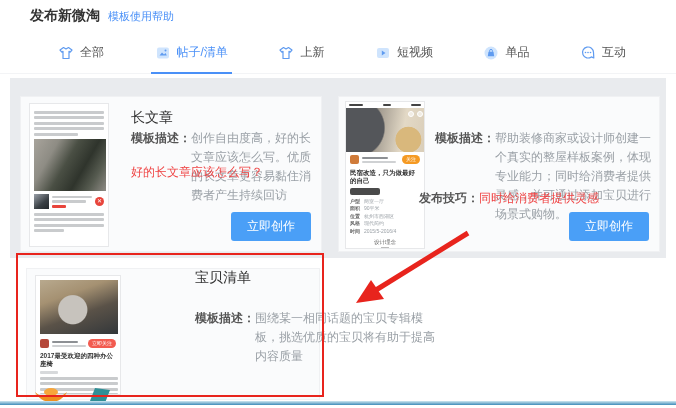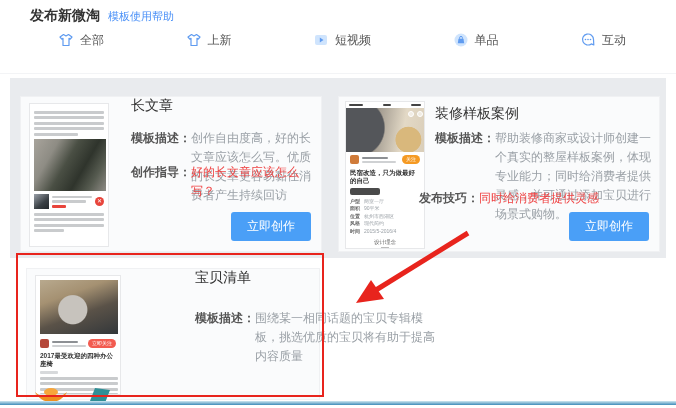--- a/index.html
+++ b/index.html
@@ -7,21 +7,21 @@
   .page { position:relative; width:676px; height:408px; background:#fff; overflow:hidden; }
 
   
   .header { position:absolute; left:0; top:0; width:676px; height:32px; background:#fff; display:flex; align-items:center; padding-left:30px; }
   .header-title { font-size:14px; font-weight:bold; color:#333;text-align:right; }
   .header-sub { font-size:11px; color:#9b9b9b; margin-left:10px; }
   .header-link { font-size:11px; color:#4a90f7; margin-left:8px; cursor:pointer; }
 
   
   .tabbar { position:absolute; left:0; top:32px; width:676px; height:42px; background:#fff; display:flex; align-items:center; padding:0 50px 0 58px; justify-content:space-between; border-bottom:1px solid #f3f4f6; }
-  .tab { position:relative; display:flex; align-items:flex-start; height:42px; cursor:pointer; }
+  .tab { position:relative; display:flex; align-items:center; height:42px; cursor:pointer; }
   .tab .tlabel { font-size:12px; color:#555; margin-left:6px; }
   .tab.active .tlabel { color:#4a90f7; }
   .tab .underline { display:none; }
   .tab.active .underline { display:block; position:absolute; left:-4px; right:-4px; bottom:0; height:2px; background:#4a90f7; }
   .ticon { width:16px; height:16px; display:inline-flex; }
 
   
   .panel { position:absolute; left:10px; top:78px; width:656px; height:180px; background:#e9ebee; }
 
   
@@ -98,20 +98,31 @@
   <div class="tabbar">
     <div class="tab">
       <span class="ticon">
           <svg viewBox="0 0 16 16" width="16" height="16">
             <path d="M5.5 2.5 L8 4 L10.5 2.5 L14 5 L12.2 7.2 L11 6.3 V13.5 H5 V6.3 L3.8 7.2 L2 5 Z" fill="none" stroke="#5f9bf0" stroke-width="1.2" stroke-linejoin="round"></path>
           </svg>
         </span>
       <span class="tlabel">全部</span>
 
     </div>
+    <div class="tab active">
+      <span class="ticon">
+          <svg viewBox="0 0 16 16" width="16" height="16">
+            <rect x="2" y="2.5" width="12" height="11" rx="2" fill="#cfe4fd"></rect>
+            <path d="M4.5 10.5 L7 7.5 L9 9.5 L10.5 8 L11.8 10.5 Z" fill="#5f9bf0"></path>
+            <circle cx="10.5" cy="5.5" r="1" fill="#5f9bf0"></circle>
+          </svg>
+        </span>
+      <span class="tlabel">帖子/清单</span>
+      <span class="underline"></span>
+    </div>
     <div class="tab">
       <span class="ticon">
           <svg viewBox="0 0 16 16" width="16" height="16">
             <path d="M5.5 2.5 L8 4 L10.5 2.5 L14 5 L12.2 7.2 L11 6.3 V13.5 H5 V6.3 L3.8 7.2 L2 5 Z" fill="none" stroke="#5f9bf0" stroke-width="1.2" stroke-linejoin="round"></path>
           </svg>
         </span>
       <span class="tlabel">上新</span>
 
     </div>
     <div class="tab">
@@ -166,27 +177,26 @@
           <div class="pline" style="width:34px"></div>
           <div class="price-bar"></div>
         </div>
         <div class="del-icon">✕</div>
       </div>
       <div class="tline" style="width:70px"></div>
       <div class="tline" style="width:70px"></div>
       <div class="tline" style="width:70px"></div>
       <div class="tline" style="width:30px"></div>
     </div>
-    <div class="card-title" style="left:110px; top:0">长文章</div>
+    <div class="card-title" style="left:110px; top:12px">长文章</div>
     <div class="desc-row" style="left:110px; top:32px; width:186px">
       <span class="desc-label">模板描述：</span>
       <span class="desc-text">创作自由度高，好的长文章应该怎么写。优质的长文章更容易黏住消费者产生持续回访</span>
     </div>
     <div class="desc-row" style="left:110px; top:66px; width:186px">
-      <span class="desc-label">创作指导：</span>
       <span class="desc-text link-blue">好的长文章应该怎么写？</span>
     </div>
     <button class="create-btn">立即创作</button>
   </div>
 
   <div class="card card2">
     <div class="thumb thumb2">
       <div class="statusbar">
         <span class="sb-bar" style="width:14px"></span>
           <span class="sb-bar" style="width:8px"></span>
@@ -225,21 +235,20 @@
           </div>
         <div class="prop-row">
             <span class="prop-k">时间</span>
             <span class="prop-v">2015/5-2016/4</span>
           </div>
       </div>
       <div class="section-head">设计理念</div>
       <div class="section-dash"></div>
 
     </div>
-    <div class="card-title" style="left:96px; top:8px">装修样板案例</div>
     <div class="desc-row" style="left:96px; top:32px; width:220px">
       <span class="desc-label">模板描述：</span>
       <span class="desc-text">帮助装修商家或设计师创建一个真实的整屋样板案例，体现专业能力；同时给消费者提供灵感，并可通过添加宝贝进行场景式购物。</span>
     </div>
     <div class="desc-row" style="left:80px; top:92px; width:220px">
       <span class="desc-label">发布技巧：</span>
       <span class="desc-text link-blue">同时给消费者提供灵感</span>
     </div>
     <button class="create-btn">立即创作</button>
   </div>

